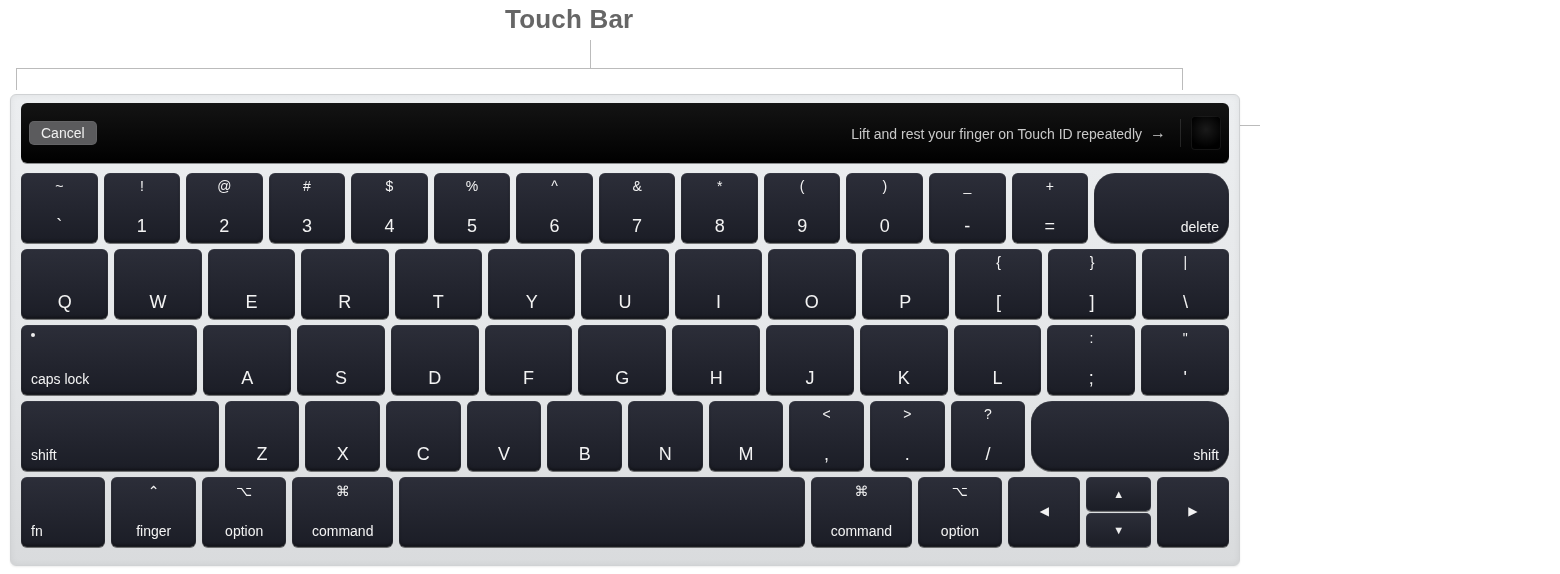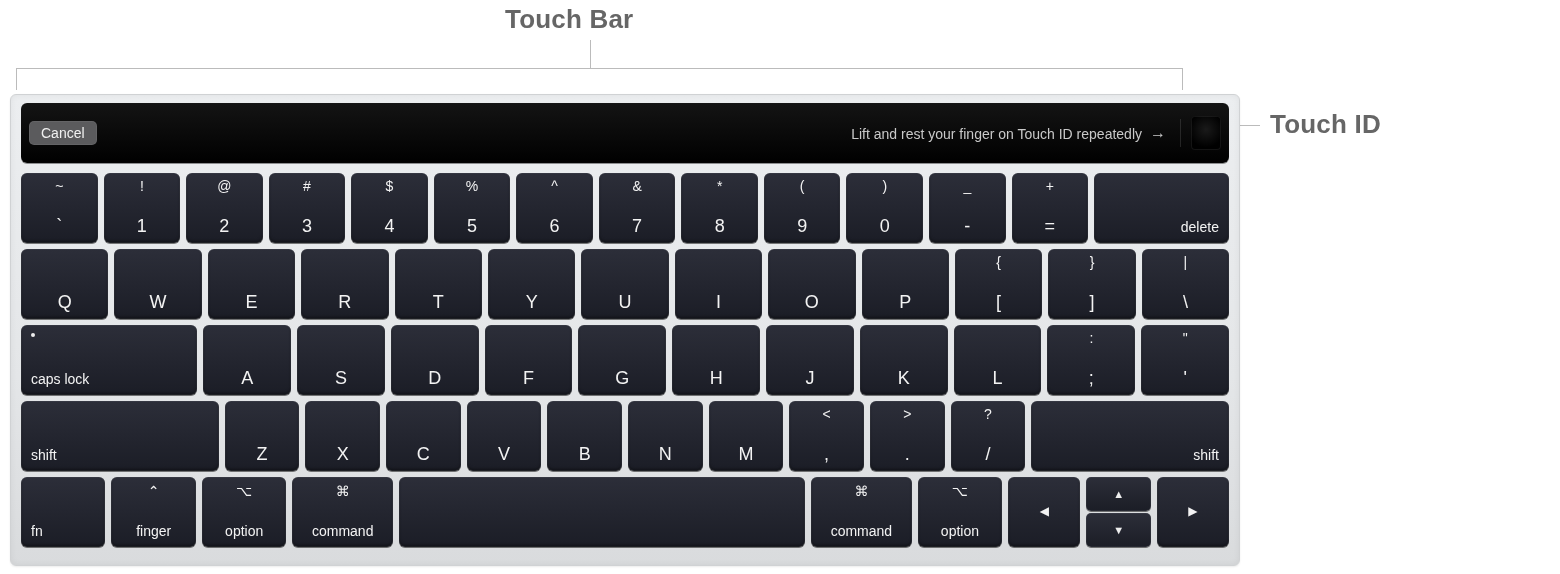--- a/index.html
+++ b/index.html
@@ -117,21 +117,21 @@
     font-size: 16px;
     font-weight: 300;
     box-shadow: 0 1px 0 rgba(0,0,0,.5), inset 0 0 0 1px rgba(255,255,255,.05), inset 0 -2px 3px rgba(0,0,0,.4);
     cursor: pointer;
     user-select: none;
     position: relative;
   }
   .key .top { font-size: 14px; line-height: 1; height: 16px; }
   .key .bot { font-size: 18px; line-height: 1; height: 18px; }
   .key.single { justify-content: flex-end; align-items: flex-start; padding: 0 10px 8px 10px; font-size: 14px; }
-  .key.single-right { align-items: flex-end; }
+  .key.single-right { align-items: flex-end; border-radius: 21px; }
   .key .glyph { position: absolute; top: 6px; font-size: 14px; }
 
   
   .u1  { flex: 1; }
   .u15 { flex: 1.5; }
   .u175{ flex: 1.78; }
   .u185{ flex: 1.88; }
   .u125{ flex: 1.25; }
   .u225{ flex: 2.38; }
   .u625{ flex: 6.3; }
@@ -160,21 +160,20 @@
   .dot {
     width:4px;height:4px;border-radius:50%;background:#eee;
     position:absolute;top:8px;left:10px;
   }
 </style>
 </head>
 <body>
 
 <div class="label label-touchbar">Touch Bar</div>
 <div class="label label-touchid">
-  <div>Touch ID</div>
 </div>
 
 <div class="line tb-vline"></div>
 <div class="line tb-hline"></div>
 <div class="line tb-ltick"></div>
 <div class="line tb-rtick"></div>
 <div class="line tid-hline"></div>
 
 <div class="frame">
 

